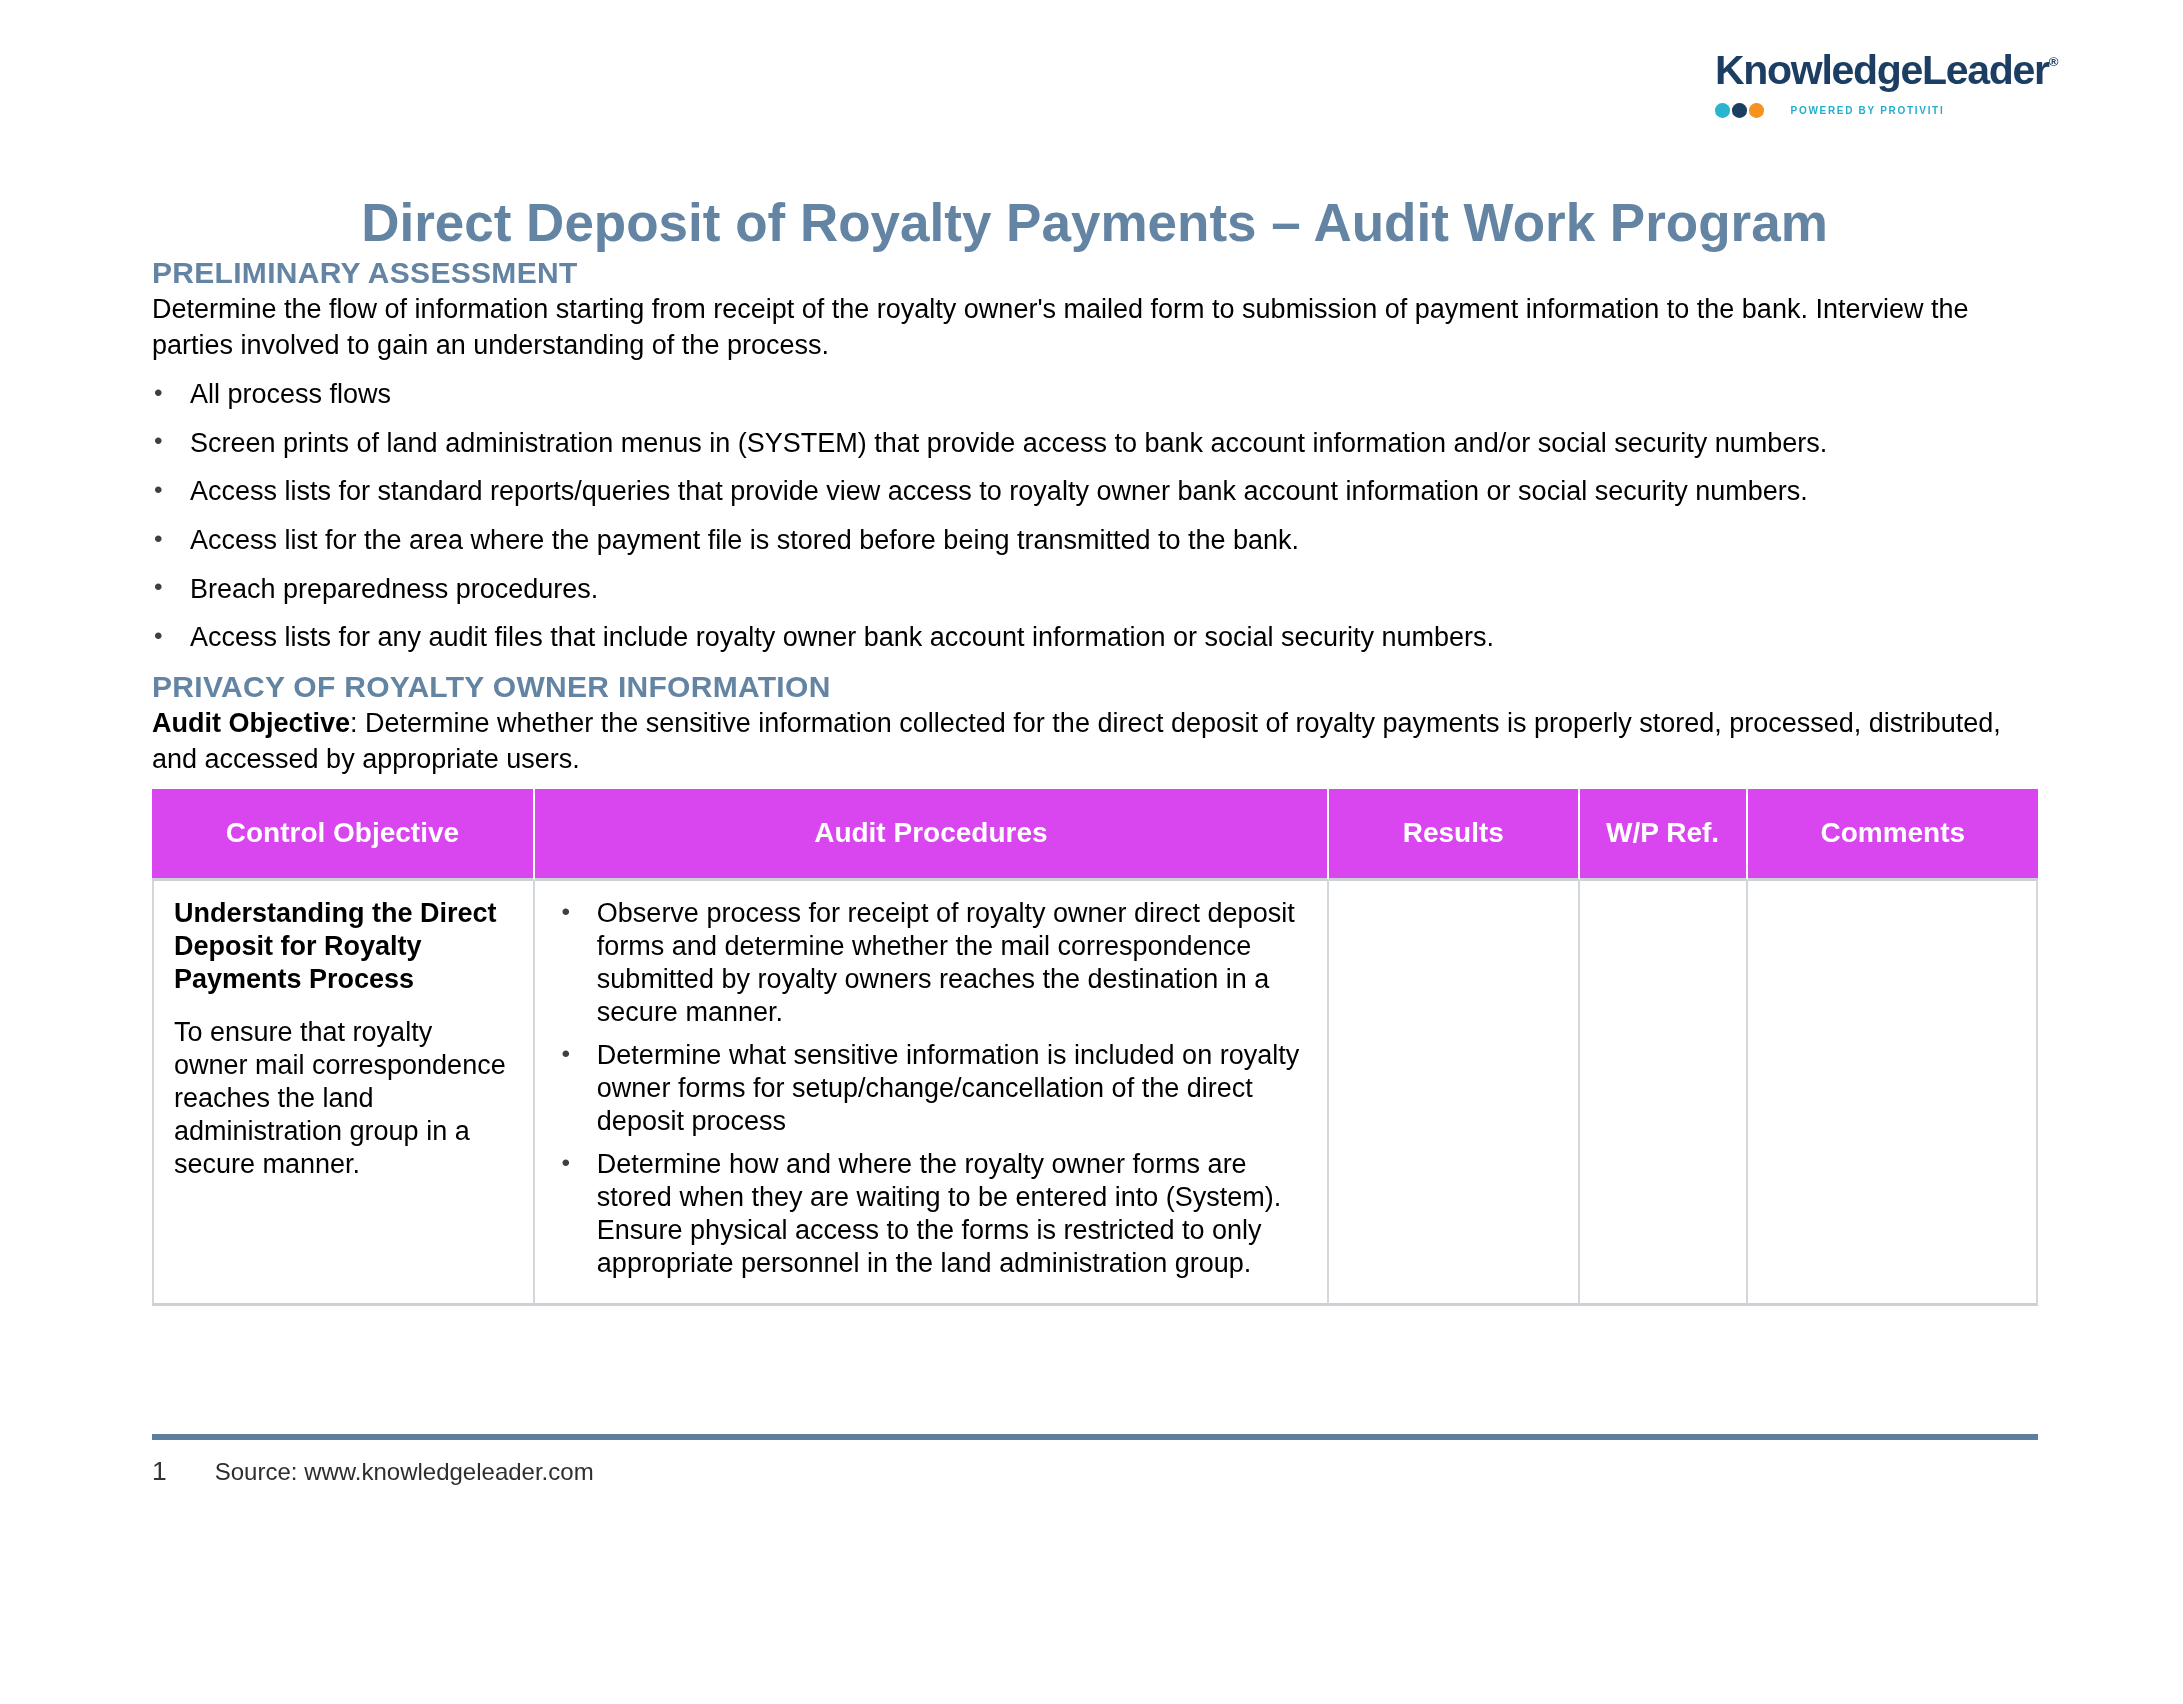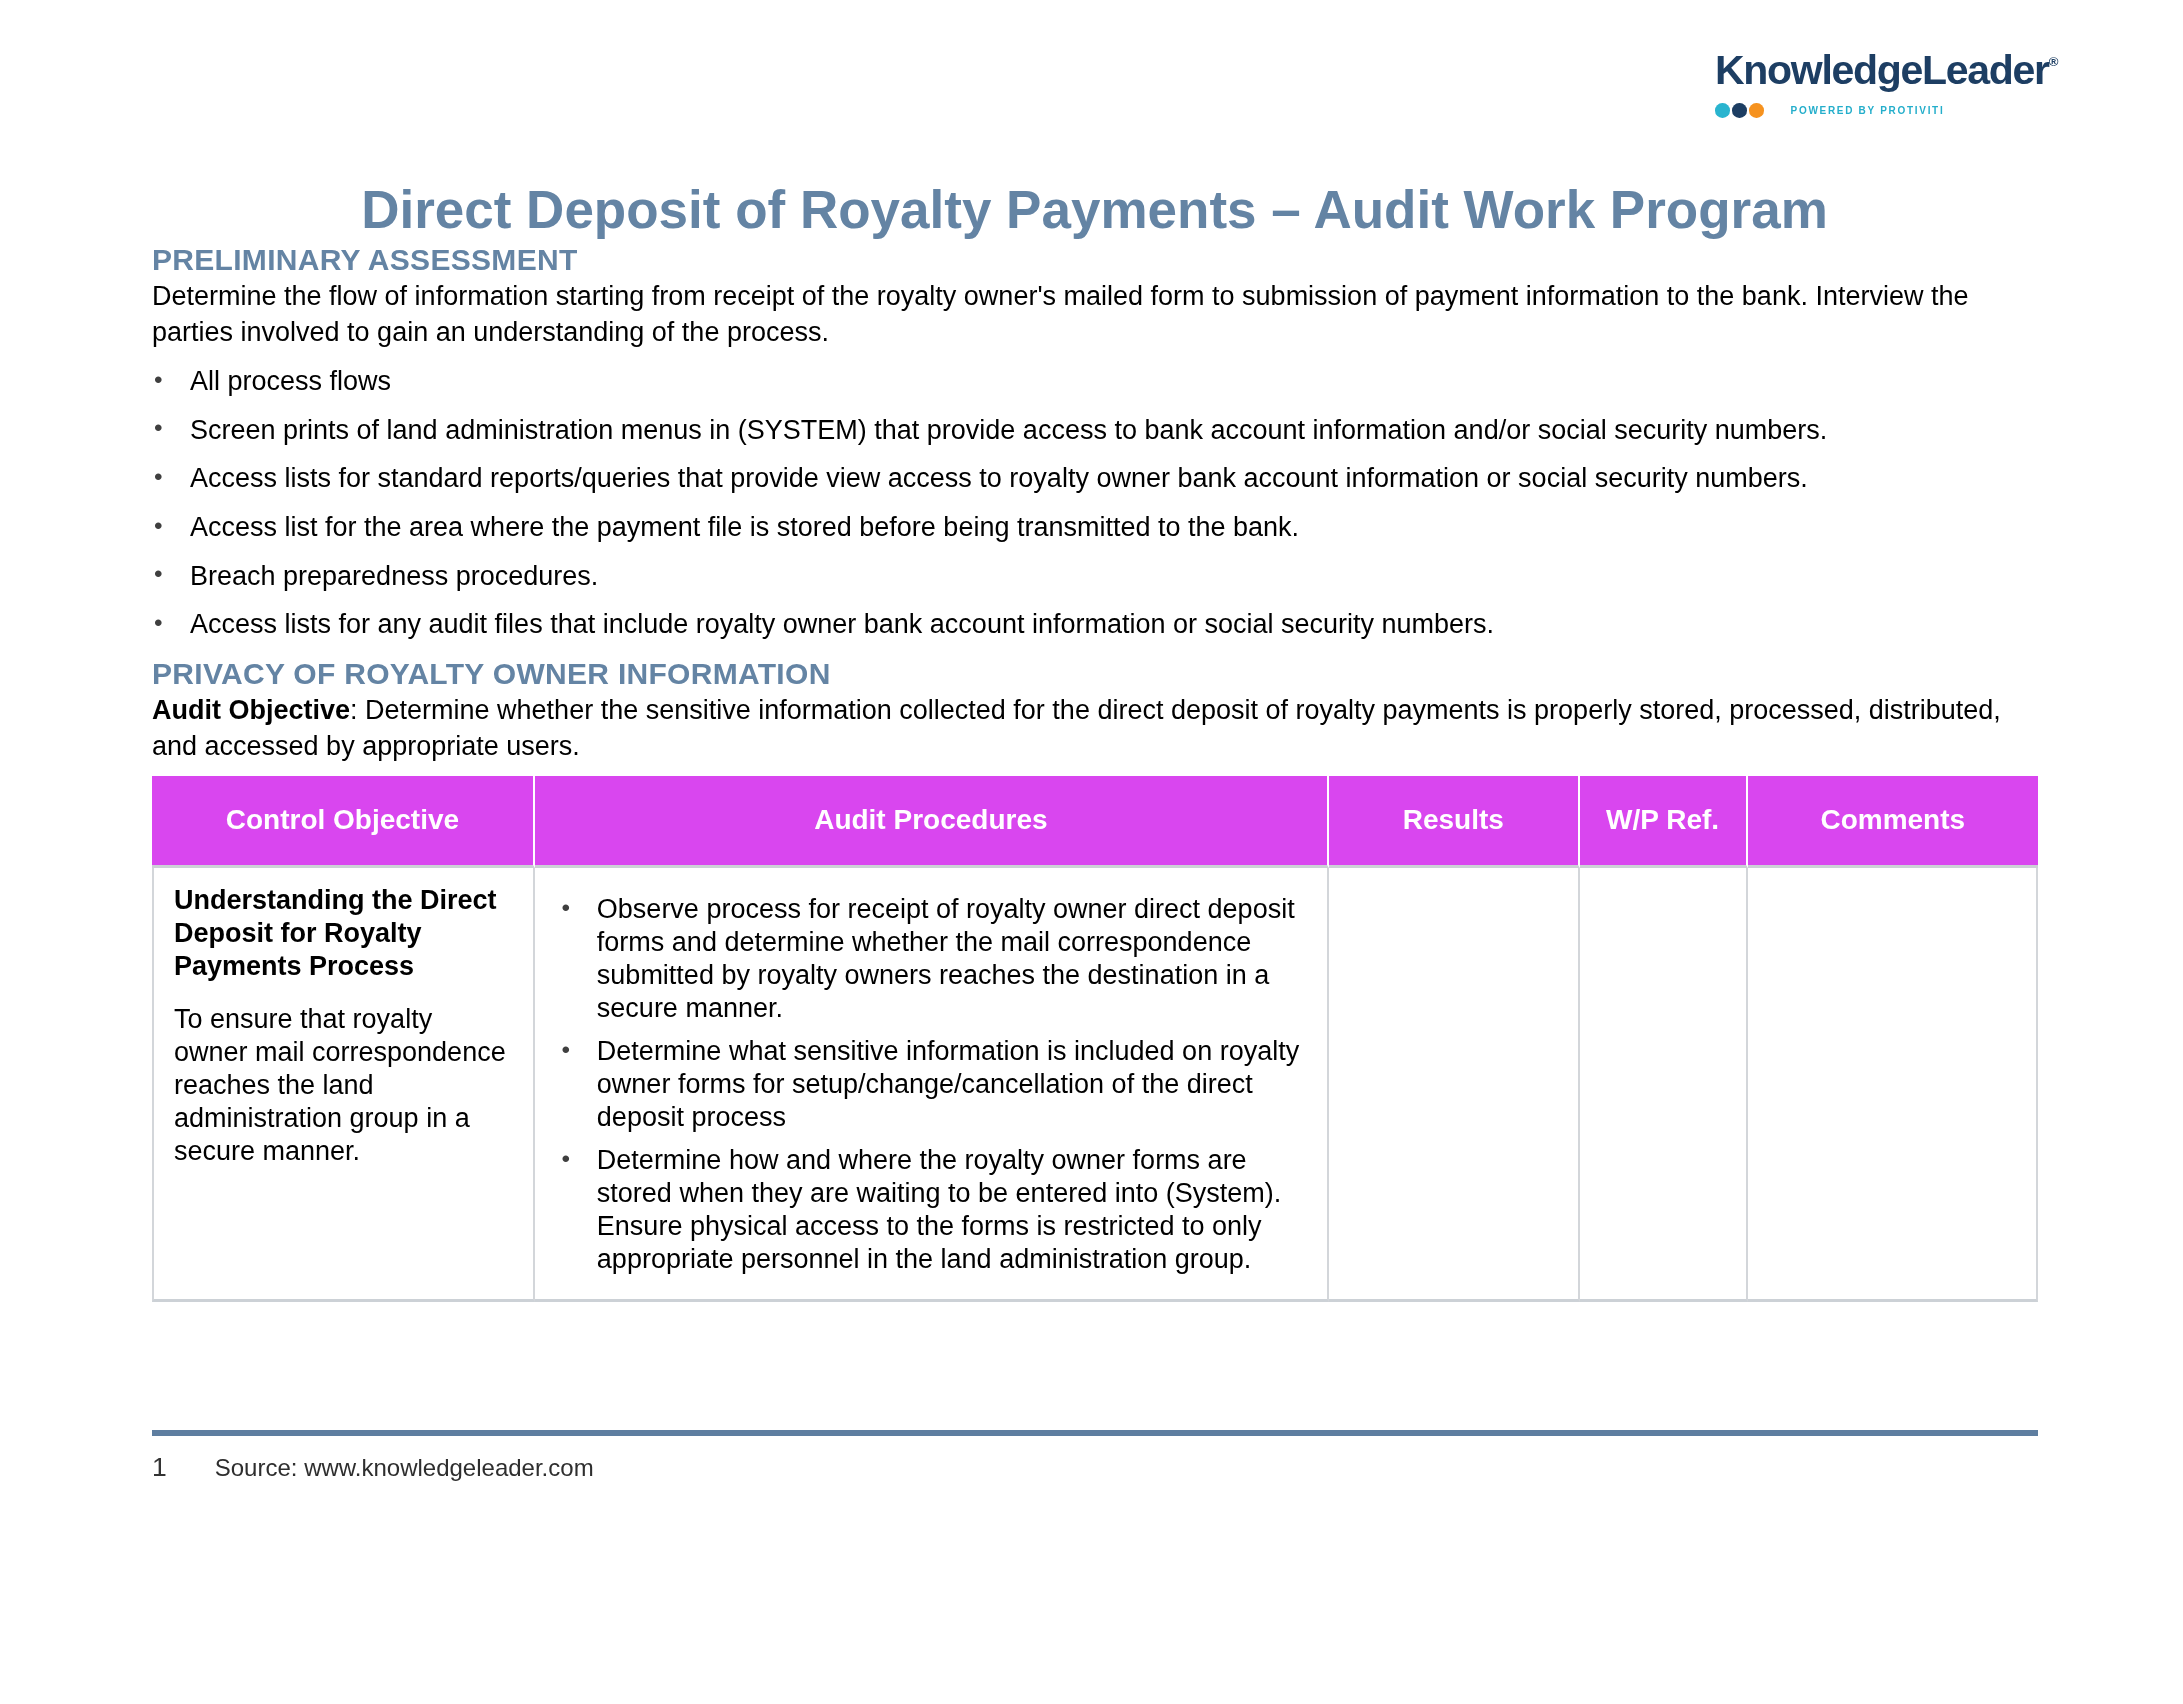--- a/index.html
+++ b/index.html
@@ -4,21 +4,21 @@
 <style>
   html, body { margin: 0; padding: 0; }
   body {
     width: 2183px; height: 1704px;
     background: #ffffff;
     font-family: "Liberation Sans", "DejaVu Sans", sans-serif;
     color: #000000;
     position: relative;
     overflow: hidden;
   }
-  .content { padding: 0 146px 0 152px; }
+  .content { padding: 13px 146px 0 152px; }
 
   
   .logo { position: absolute; top: 50px; left: 1715px; }
   .logo-wordmark {
     font-size: 41px; font-weight: bold; color: #1D3E63;
     letter-spacing: -1.3px; line-height: 1; white-space: nowrap;
   }
   .logo-reg { font-size: 13.2px; vertical-align: 18.5px; letter-spacing: 0; }
   .logo-row { display: flex; align-items: center; margin-top: 12px; }
   .logo-dot { width: 14.6px; height: 14.6px; border-radius: 50%; margin-right: 2.6px; }
@@ -79,21 +79,21 @@
     font-size: 27px; line-height: 33px;
     border-right: 2px solid #D3D6DA;
     border-bottom: 3.3px solid #CCD1D6;
     height: 387px;
   }
   .audit-table td:first-child { border-left: 2px solid #D3D6DA; }
   .co-title { font-weight: bold; margin: 0; }
   .co-body  { margin: 20px 0 0 0; }
   ul.proc-list { list-style: none; margin: 0; padding: 0; }
   ul.proc-list li {
-    position: relative; padding-left: 42px; margin-bottom: 10px; margin-top: 9px;
+    position: relative; padding-left: 42px; margin-bottom: 10px;
   }
   ul.proc-list li::before {
     content: "\2022"; position: absolute; left: 6.6px; top: -1.3px;
     color: #3F3F3F; font-size: 24.5px;
   }
 
   
   .footer-rule {
     margin-top: 128px; height: 6.6px; width: 1886px;
     background: #5E7EA0;

